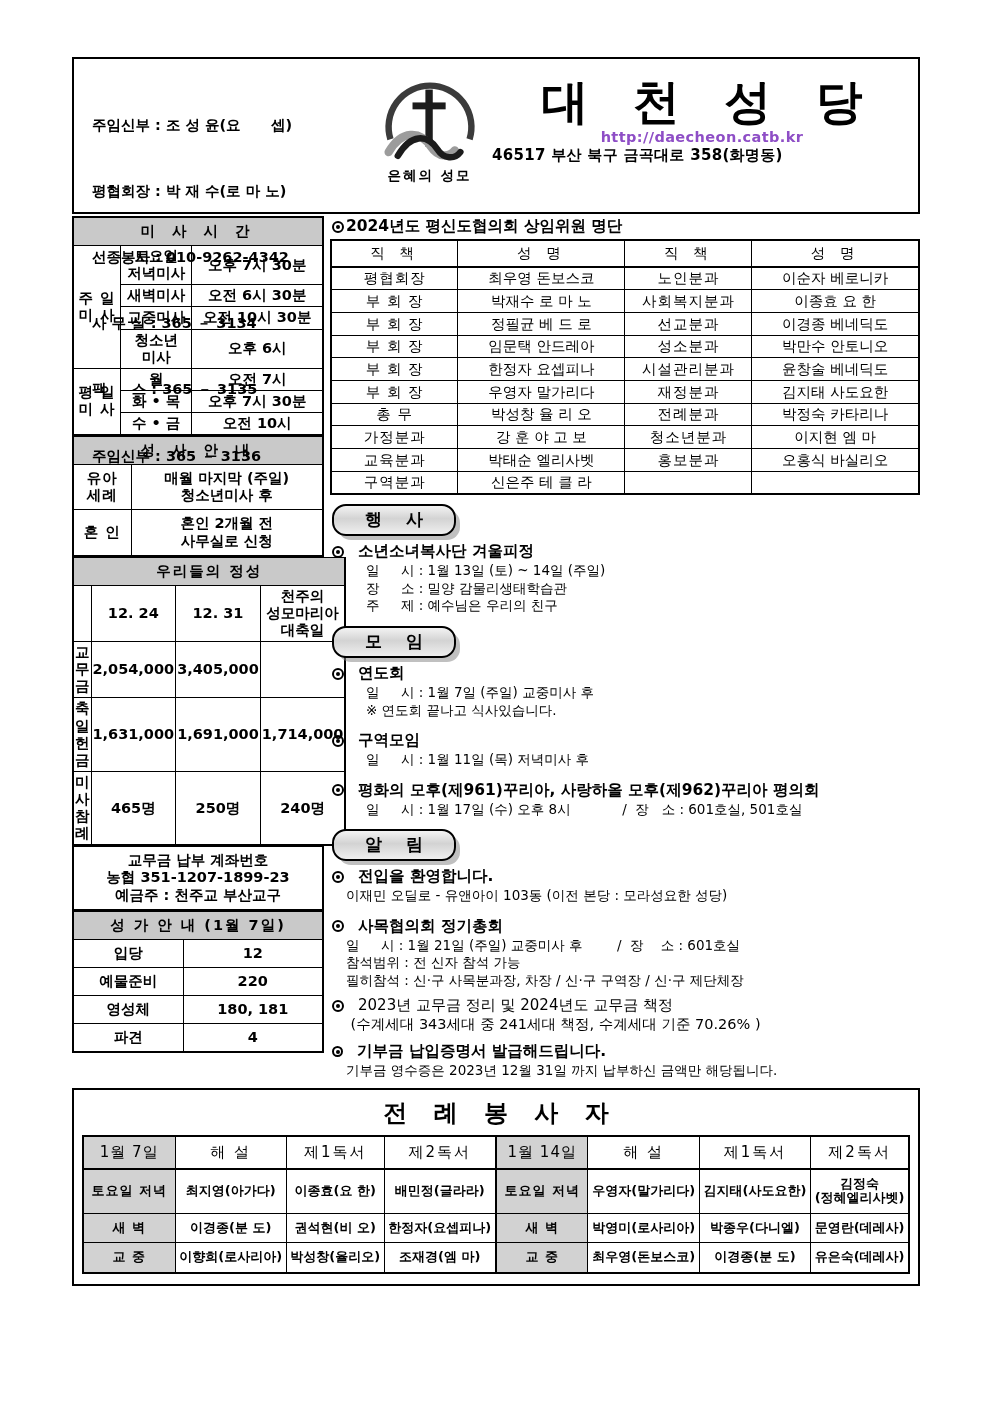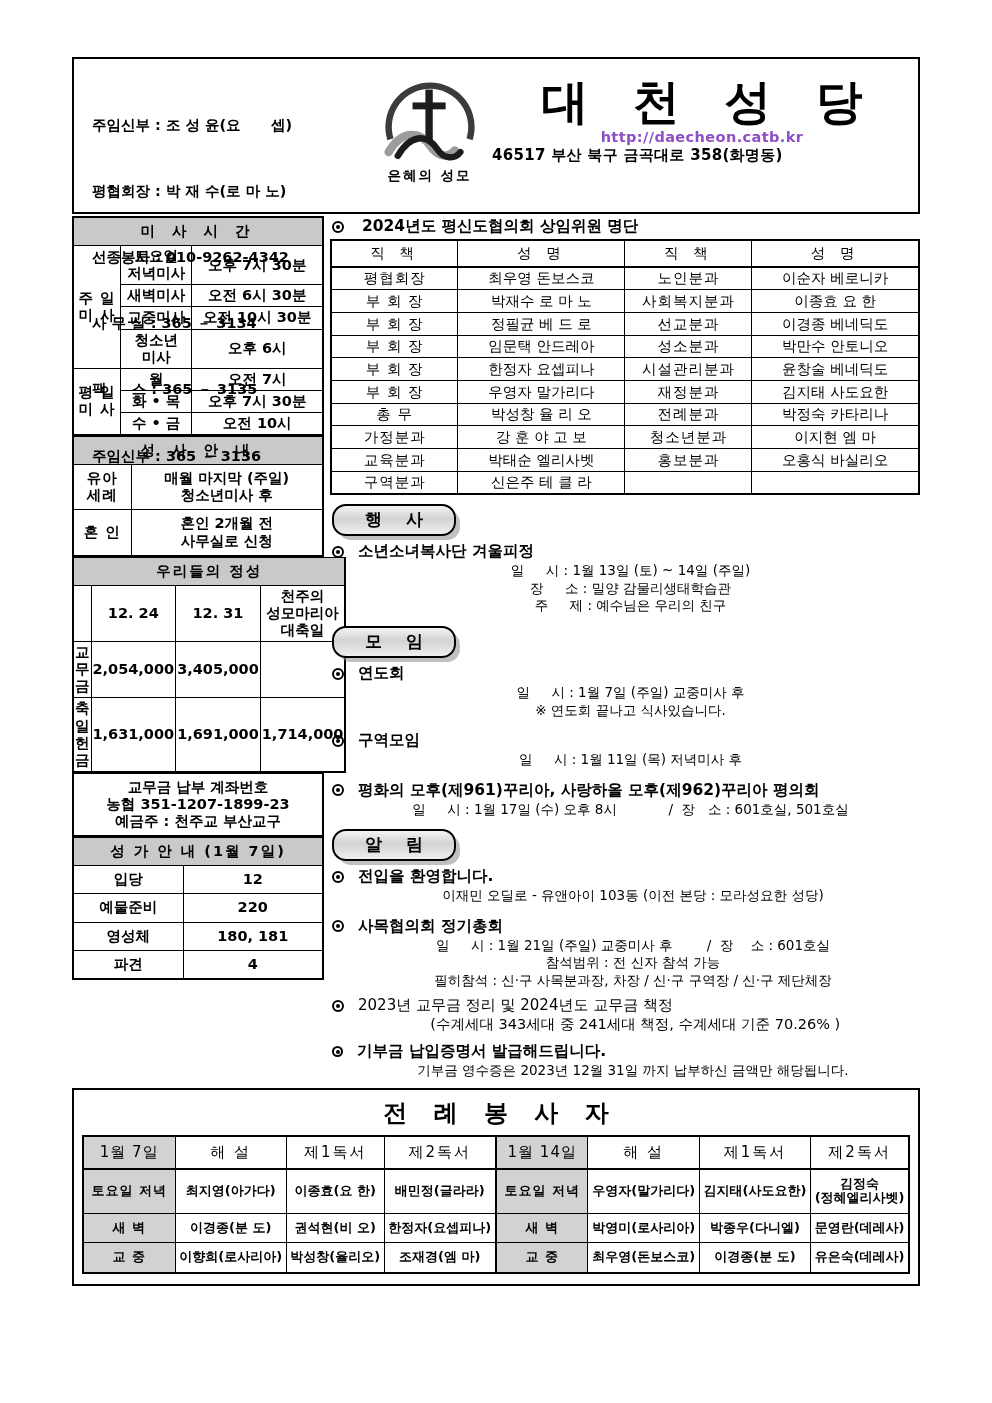--- a/index.html
+++ b/index.html
@@ -121,21 +121,21 @@
     font-size: 14.5px; line-height: 1.35; padding: 5px 12px !important;
   }
   .hymn-val { font-size: 16px; }
 
   
   .bullet-title {
     font-size: 15.5px;
     font-weight: bold;
     display: flex;
     align-items: center;
-    gap: 18px;
+    gap: 2px;
     margin: 0 0 2px 2px;
   }
   .dot {
     display: inline-block;
     width: 12px; height: 12px;
     border: 2px solid #000;
     border-radius: 50%;
     position: relative;
     flex: 0 0 auto;
   }
@@ -179,23 +179,22 @@
   }
 
   .item { margin: 0 0 2px 0; }
   .item .head {
     font-size: 15.5px; font-weight: bold;
     display: flex; align-items: center; gap: 14px; margin-left: 2px;
   }
   .item .lines {
     font-size: 13.5px;
     line-height: 1.3;
-    margin: 0 0 0 11px;
+    margin: 0 0 0 36px;
     white-space: pre;
-    text-align: center;
   }
   .item .lines.ind { margin-left: 16px; }
   .gap { height: 9px; }
   .gap.sm { height: 5px; }
 
   
   .bottom {
     border: 2.5px solid #000;
     margin-top: 6px;
     padding: 4px 8px 10px 8px;
@@ -340,20 +339,26 @@
           <td class="small11">교무금</td>
           <td class="small12">2,054,000</td>
           <td class="small12">3,405,000</td>
           <td class="small12"></td>
         </tr>
         <tr>
           <td class="small11">축일헌금</td>
           <td class="small12">1,631,000</td>
           <td class="small12">1,691,000</td>
           <td class="small12">1,714,000</td>
+        </tr>
+        <tr>
+          <td class="small11">미사참례</td>
+          <td class="hymn-val">465명</td>
+          <td class="hymn-val">250명</td>
+          <td class="hymn-val">240명</td>
         </tr>
       </tbody>
         </table>
 
       <table class="ltbl" style="border-top:none;">
         <tbody>
             <tr>
               <td class="acct-cell">
           <span>교무금 납부 계좌번호</span><br>
           <span>농협 351-1207-1899-23</span><br>

